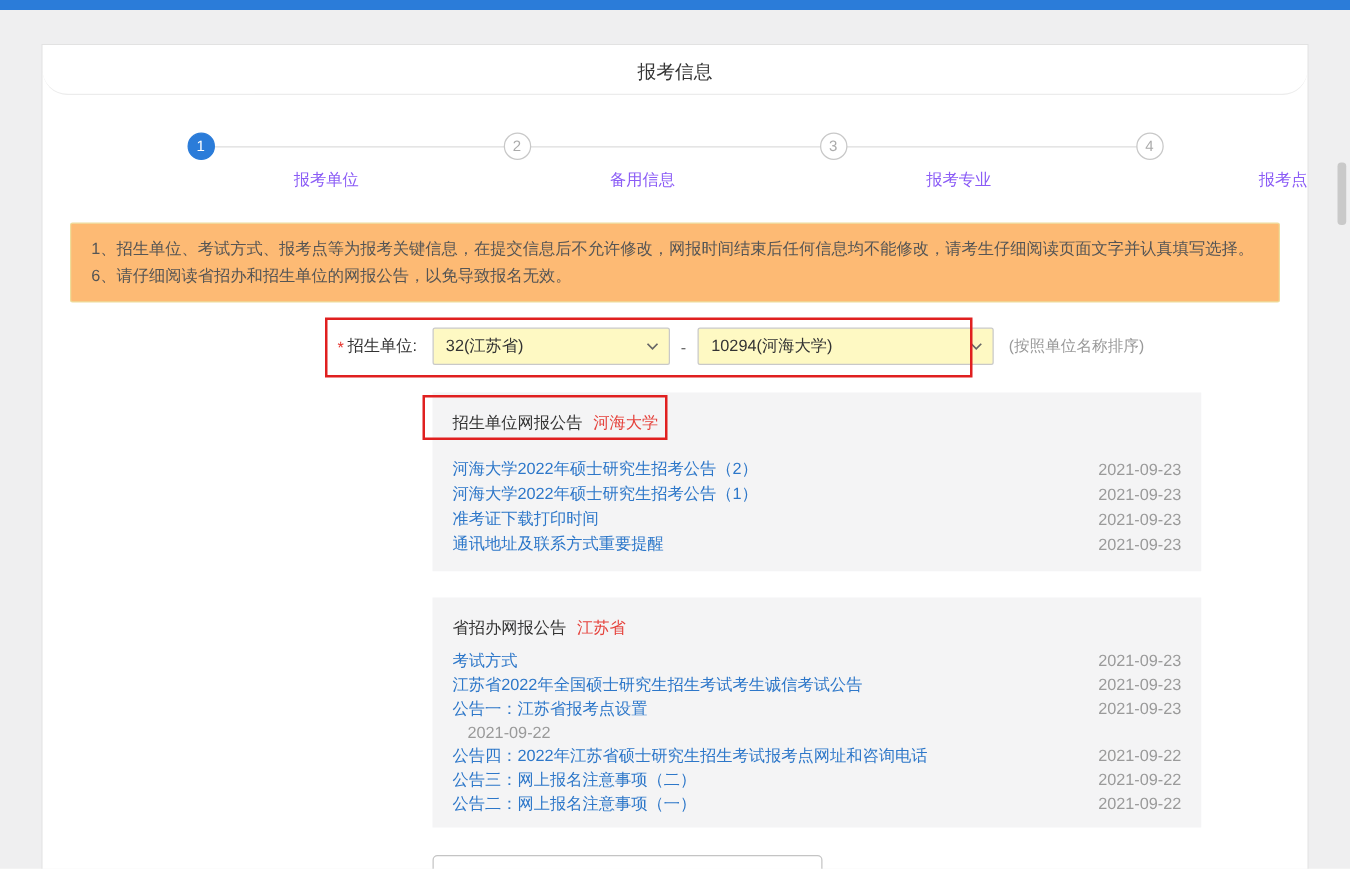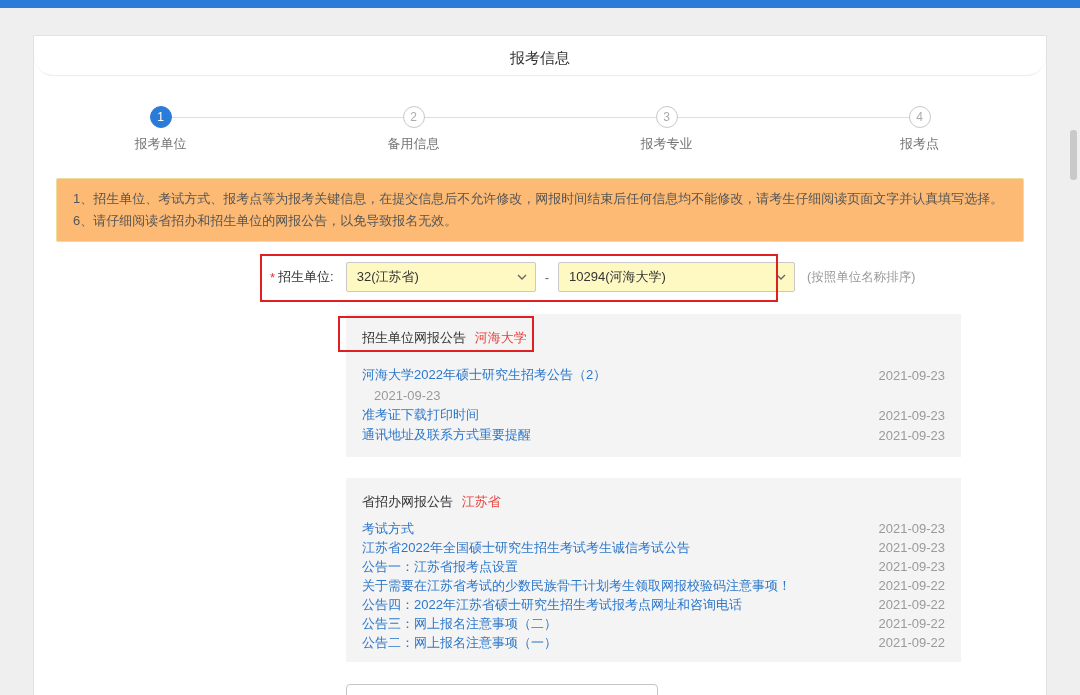--- a/index.html
+++ b/index.html
@@ -16,21 +16,21 @@
                  color:#333; border-bottom:1px solid #ececec;border-radius:21px; }
 
   
   .stepper { position:relative; margin-top:30px; display:flex; }
   .step-line { position:absolute; left:12.5%; right:12.5%; top:11px; height:1px; background:#ddd; }
   .step { flex:1; text-align:center; position:relative; z-index:1; }
   .step-circle { width:22px; height:22px; margin:0 auto; border-radius:50%;
                  background:#fff; border:1px solid #c8c8c8; color:#aaa;
                  font-size:12px; line-height:20px; text-align:center; }
   .step.active .step-circle { background:#2b7cd9; border-color:#2b7cd9; color:#fff; }
-  .step-label { margin-top:7px; font-size:13px; color:#737373; line-height:17px; }
+  .step-label { margin-top:7px; font-size:13px; color:#8b5cf6; line-height:17px;text-align:right; }
 
   
   .notice { margin:26px 22px 0; background:#fdba74; border:1px solid #eedc9a;
             border-radius:2px; padding:9px 16px; font-size:13px; color:#555; }
   .notice div { line-height:22px; white-space:nowrap; overflow:hidden; }
 
   
   .form-row { margin-top:20px; height:30px; display:flex; align-items:center; padding-left:236px; font-size:13px; }
   .req { color:#e5312b; margin-right:3px; }
   .form-label { color:#333; margin-right:12px; }
@@ -126,20 +126,21 @@
       <div class="panel-title">
         <span>招生单位网报公告</span>
         <span class="red">河海大学</span>
       </div>
       <div class="panel-list panel-list-unit">
         <div class="notice-row">
           <a href="#" class="notice-link">河海大学2022年硕士研究生招考公告（2）</a>
           <span class="notice-date">2021-09-23</span>
         </div>
         <div class="notice-row">
+          <a href="#" class="notice-link">河海大学2022年硕士研究生招考公告（1）</a>
           <span class="notice-date">2021-09-23</span>
         </div>
         <div class="notice-row">
           <a href="#" class="notice-link">准考证下载打印时间</a>
           <span class="notice-date">2021-09-23</span>
         </div>
         <div class="notice-row">
           <a href="#" class="notice-link">通讯地址及联系方式重要提醒</a>
           <span class="notice-date">2021-09-23</span>
         </div>
@@ -158,21 +159,20 @@
         </div>
         <div class="notice-row">
           <a href="#" class="notice-link">江苏省2022年全国硕士研究生招生考试考生诚信考试公告</a>
           <span class="notice-date">2021-09-23</span>
         </div>
         <div class="notice-row">
           <a href="#" class="notice-link">公告一：江苏省报考点设置</a>
           <span class="notice-date">2021-09-23</span>
         </div>
         <div class="notice-row">
-          <a href="#" class="notice-link">关于需要在江苏省考试的少数民族骨干计划考生领取网报校验码注意事项！</a>
           <span class="notice-date">2021-09-22</span>
         </div>
         <div class="notice-row">
           <a href="#" class="notice-link">公告四：2022年江苏省硕士研究生招生考试报考点网址和咨询电话</a>
           <span class="notice-date">2021-09-22</span>
         </div>
         <div class="notice-row">
           <a href="#" class="notice-link">公告三：网上报名注意事项（二）</a>
           <span class="notice-date">2021-09-22</span>
         </div>

